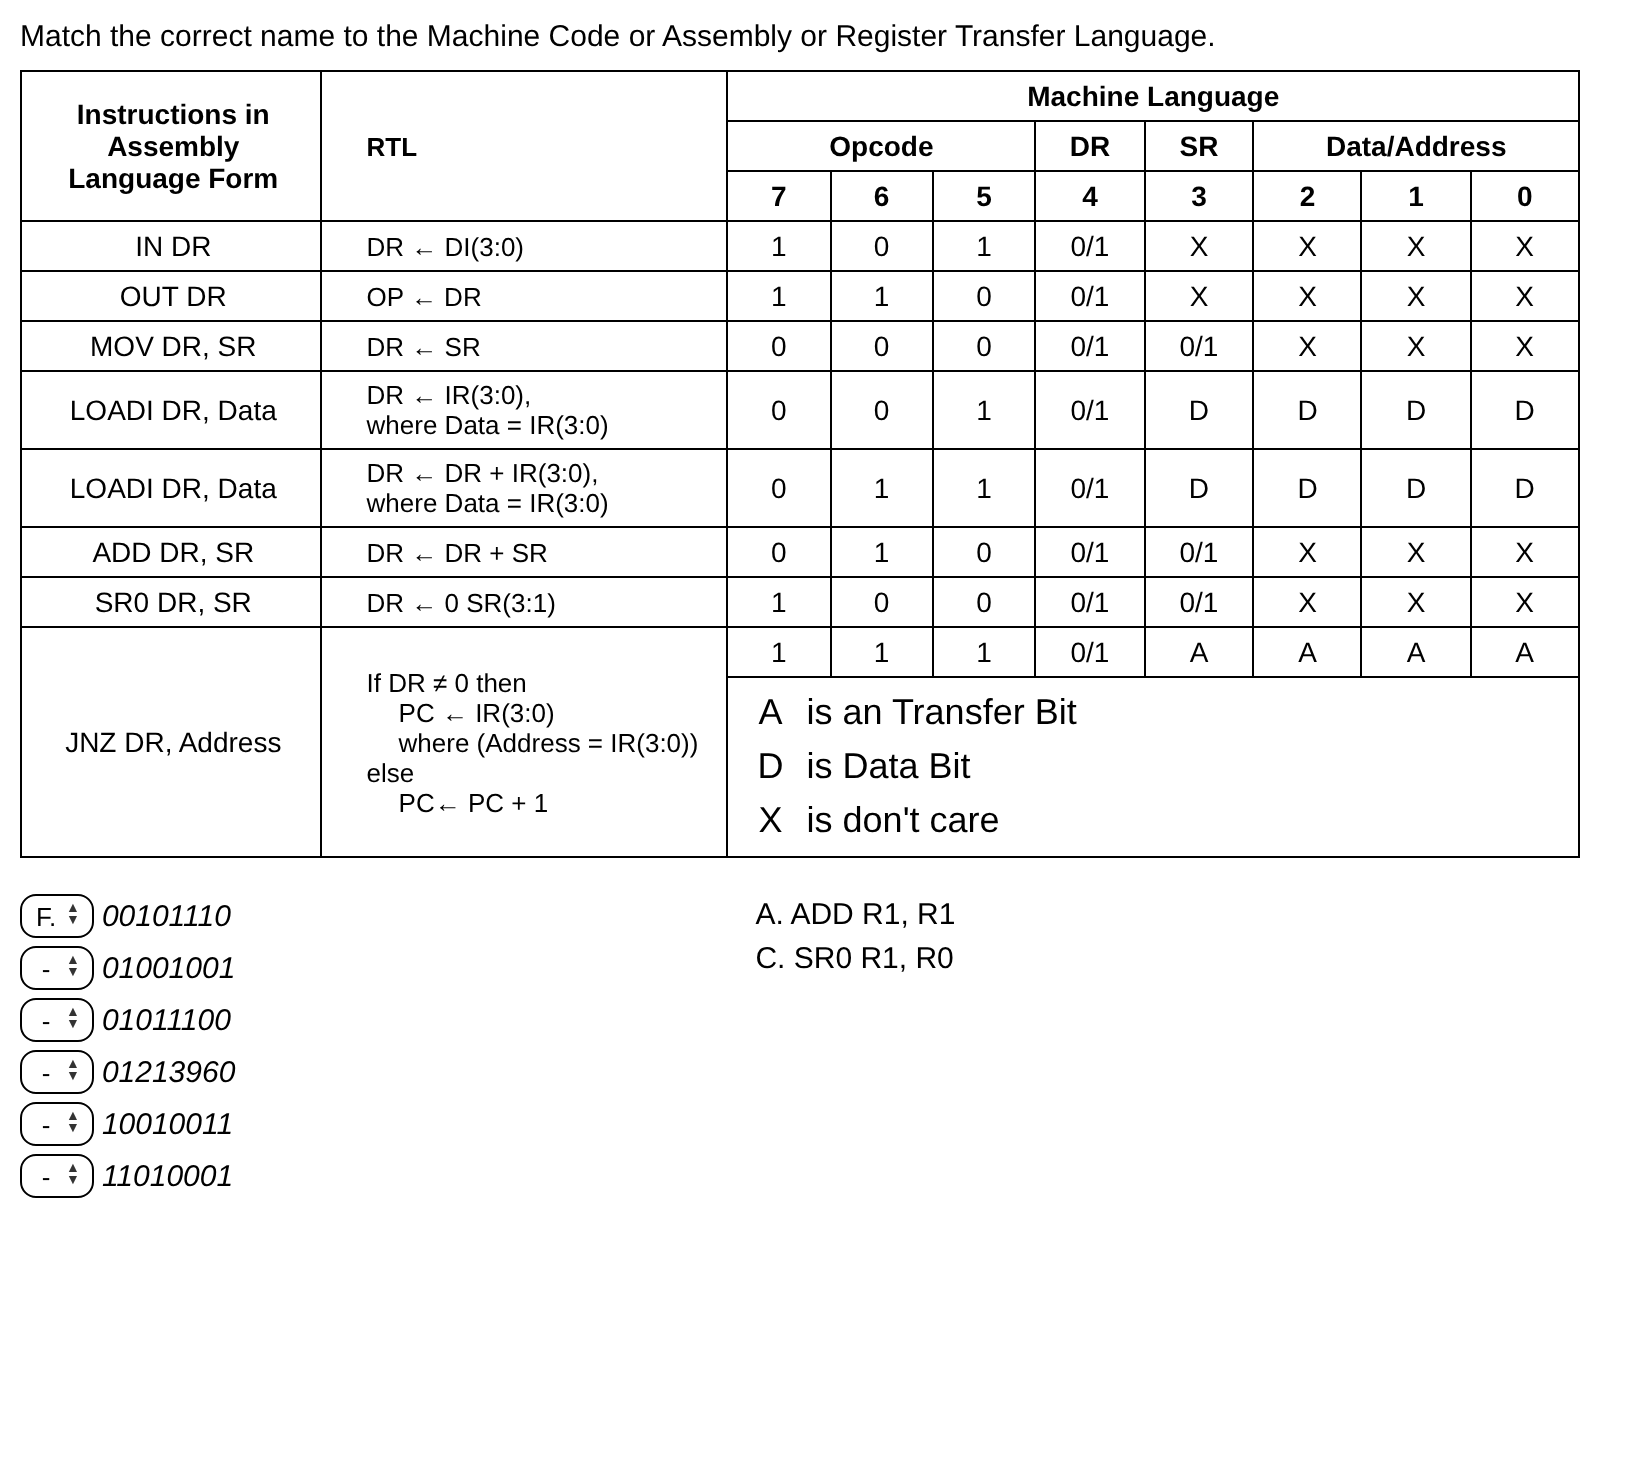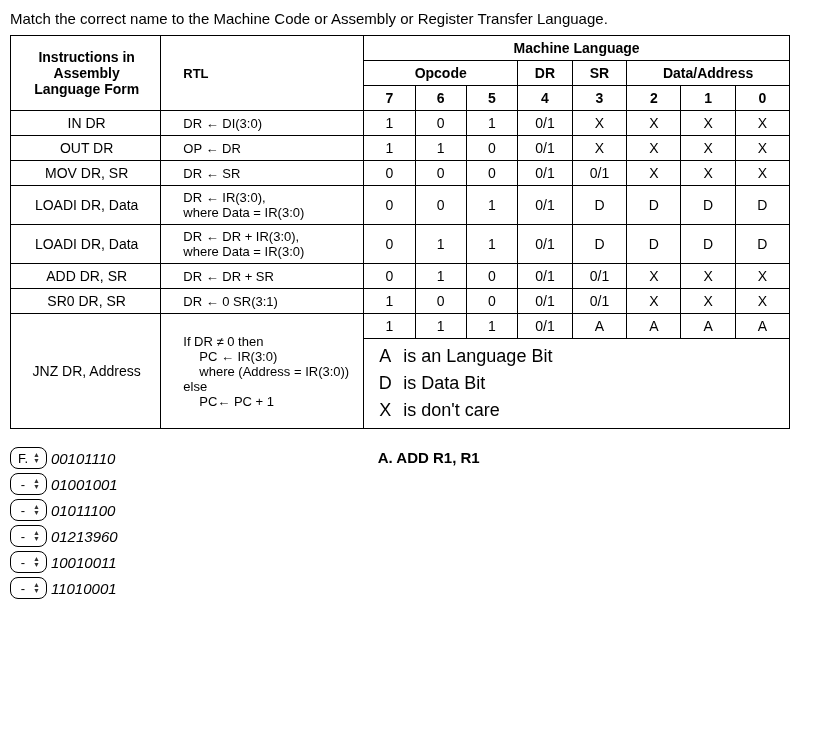--- a/index.html
+++ b/index.html
@@ -98,21 +98,20 @@
       line-height: 6px;
       color: #333;
     }
     .code-text {
       font-size: 15px;
       font-style: italic;
     }
     .choices {
       font-size: 15px;
       line-height: 1.45;
-      font-weight: bold;
     }
     .header-center {
       text-align: center;
       font-weight: bold;
     }
   </style>
 </head>
 <body>
 
 <div class="instruction">Match the correct name to the Machine Code or Assembly or Register Transfer Language.</div>
@@ -243,21 +242,21 @@
     <td class="bit-col">1</td>
     <td class="bit-col">1</td>
     <td class="bit-col">0/1</td>
     <td class="bit-col">A</td>
     <td class="bit-col">A</td>
     <td class="bit-col">A</td>
     <td class="bit-col">A</td>
   </tr>
   <tr>
     <td colspan="8" class="legend" style="border-top:1px solid #000;">
-      <div class="legend-row"><span class="legend-sym">A</span>&nbsp;<span>is an Language Bit</span></div>
+      <div class="legend-row"><span class="legend-sym">A</span>&nbsp;<span>is an Transfer Bit</span></div>
       <div class="legend-row"><span class="legend-sym">D</span>&nbsp;<span>is Data Bit</span></div>
       <div class="legend-row"><span class="legend-sym">X</span>&nbsp;<span>is don't care</span></div>
     </td>
   </tr>
 </tbody>
   </table>
 
 <div class="bottom-section">
   <div class="match-list" id="match-list">
       <div class="match-row">
@@ -316,14 +315,15 @@
           <span class="stepper">
             <span>▲</span>
             <span>▼</span>
           </span>
         </div>
         <span class="code-text">11010001</span>
       </div>
     </div>
   <div class="choices" id="choices-list">
       <div>A. ADD R1, R1</div>
+      <div>C. SR0 R1, R0</div>
     </div>
 </div>
 
 </body></html>

